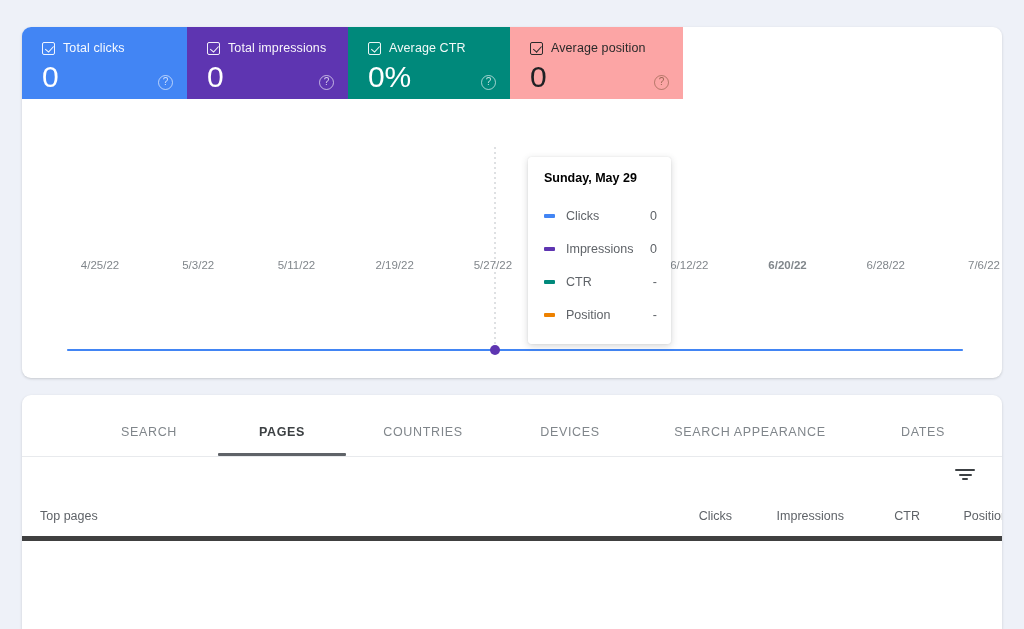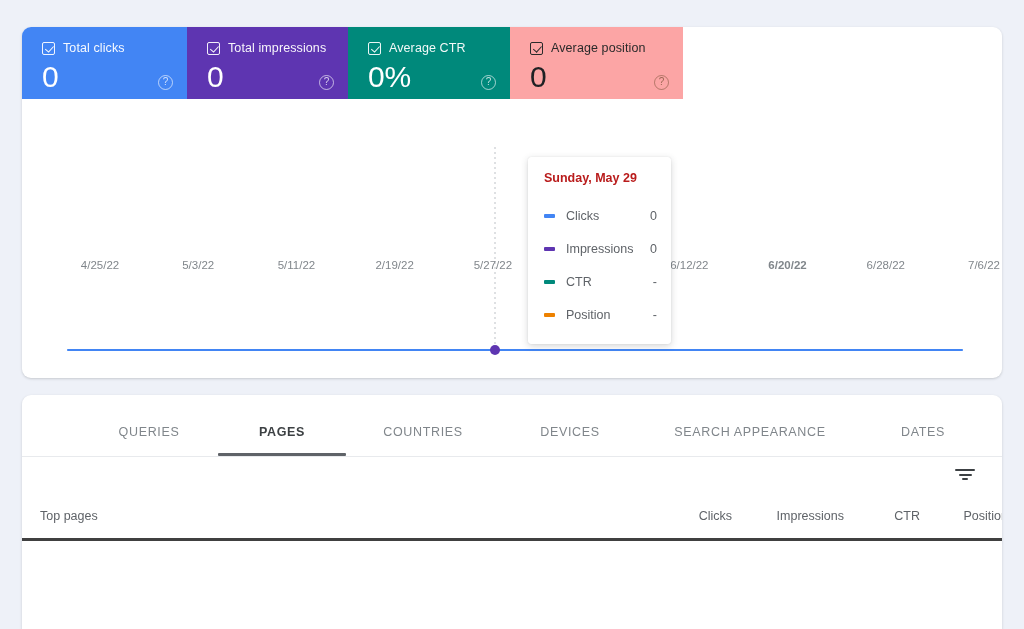--- a/index.html
+++ b/index.html
@@ -116,21 +116,21 @@
     width: 143px;
     background: #ffffff;
     border-radius: 3px;
     box-shadow: 0 2px 7px rgba(60,64,67,.22), 0 0 1px rgba(60,64,67,.2);
     padding: 14px 14px 13px 16px;
     z-index: 6;
   }
   .tt-title {
     font-size: 12.5px;
     font-weight: 700;
-    color: #b91c1c;
+    color: #000000;
     margin-bottom: 14px;
     white-space: nowrap;
   }
   .tt-row {
     display: flex;
     align-items: center;
     height: 33px;
   }
   .tt-dash {
     width: 11px; height: 4px;
@@ -200,21 +200,21 @@
     border-radius: 1px;
     margin: 0 auto 2.5px auto;
   }
   .filter-icon i:nth-child(1) { width: 20px; }
   .filter-icon i:nth-child(2) { width: 13px; }
   .filter-icon i:nth-child(3) { width: 6px; }
 
   .table-head {
     position: relative;
     height: 40px;
-    border-bottom: 3px solid #404040;
+    border-bottom: 5px solid #404040;
   }
   .th {
     position: absolute;
     font-size: 12.5px;
     color: #5f6368;
     white-space: nowrap;
     top: 8px;
     cursor: pointer;
   }
   .th-first { left: 18px; }
@@ -315,21 +315,21 @@
         <span class="tt-name">Position</span>
         <span class="tt-val">-</span>
       </div>
     </div>
 
   </div>
 
   <div class="panel-table">
 
     <div class="tabs" id="tabs">
-        <div class="tab" style="left: 127px;">QUERIES</div>
+        <div class="tab" style="left: 127px;">SEARCH</div>
         <div class="tab active" style="left: 260px;">PAGES</div>
         <div class="tab-underline" style="left: 196px; width: 128px;"></div>
         <div class="tab" style="left: 401px;">COUNTRIES</div>
         <div class="tab" style="left: 548px;">DEVICES</div>
         <div class="tab" style="left: 728px;">SEARCH APPEARANCE</div>
         <div class="tab" style="left: 901px;">DATES</div>
       </div>
 
     <div class="filter-row">
       <div class="filter-icon">

